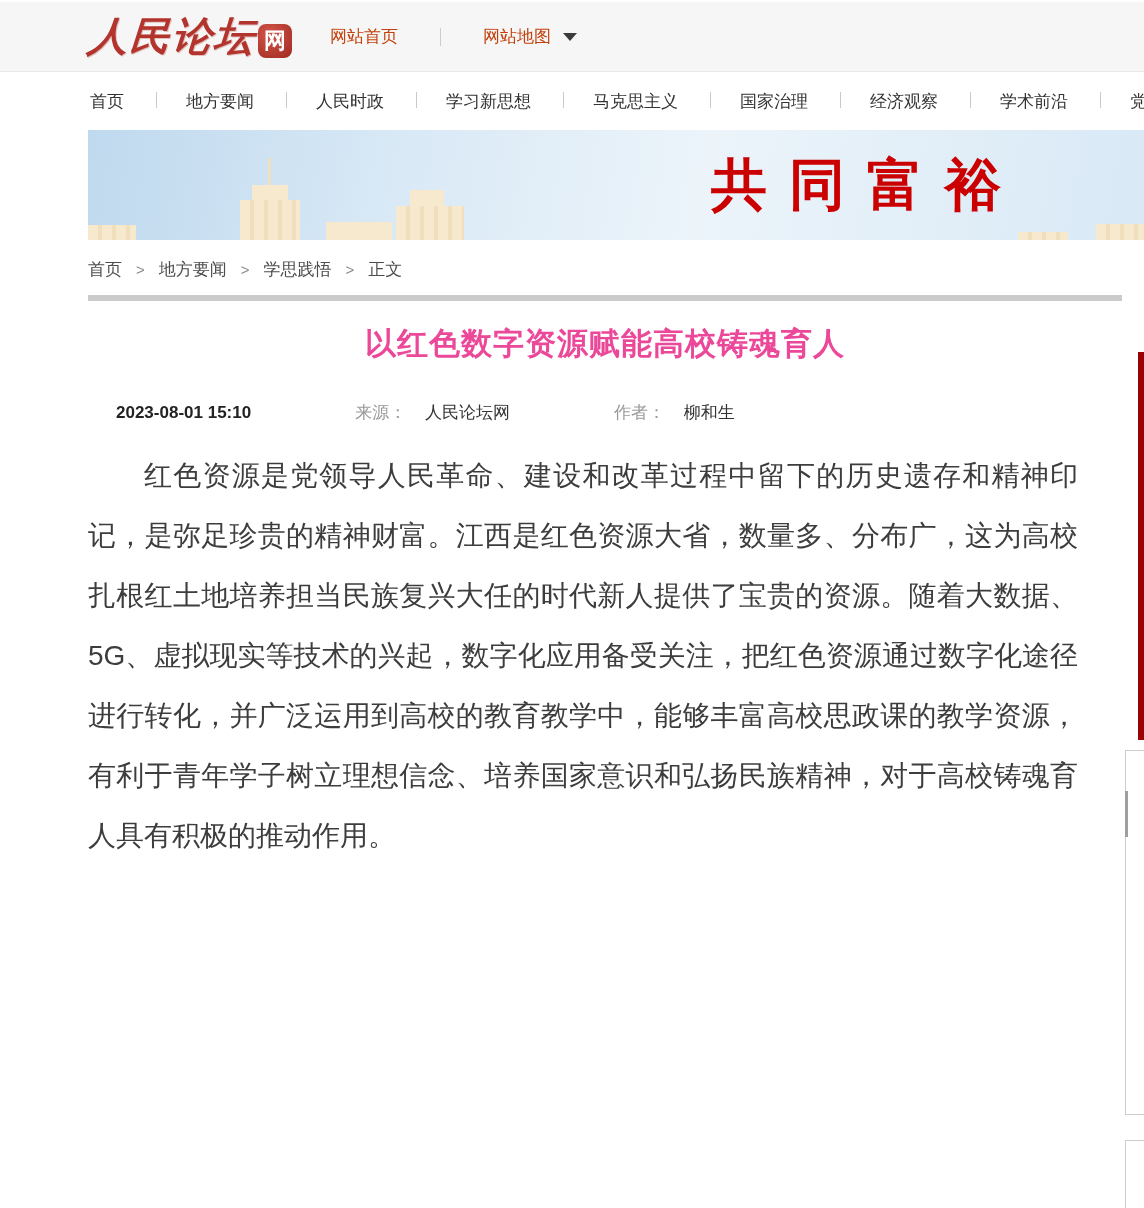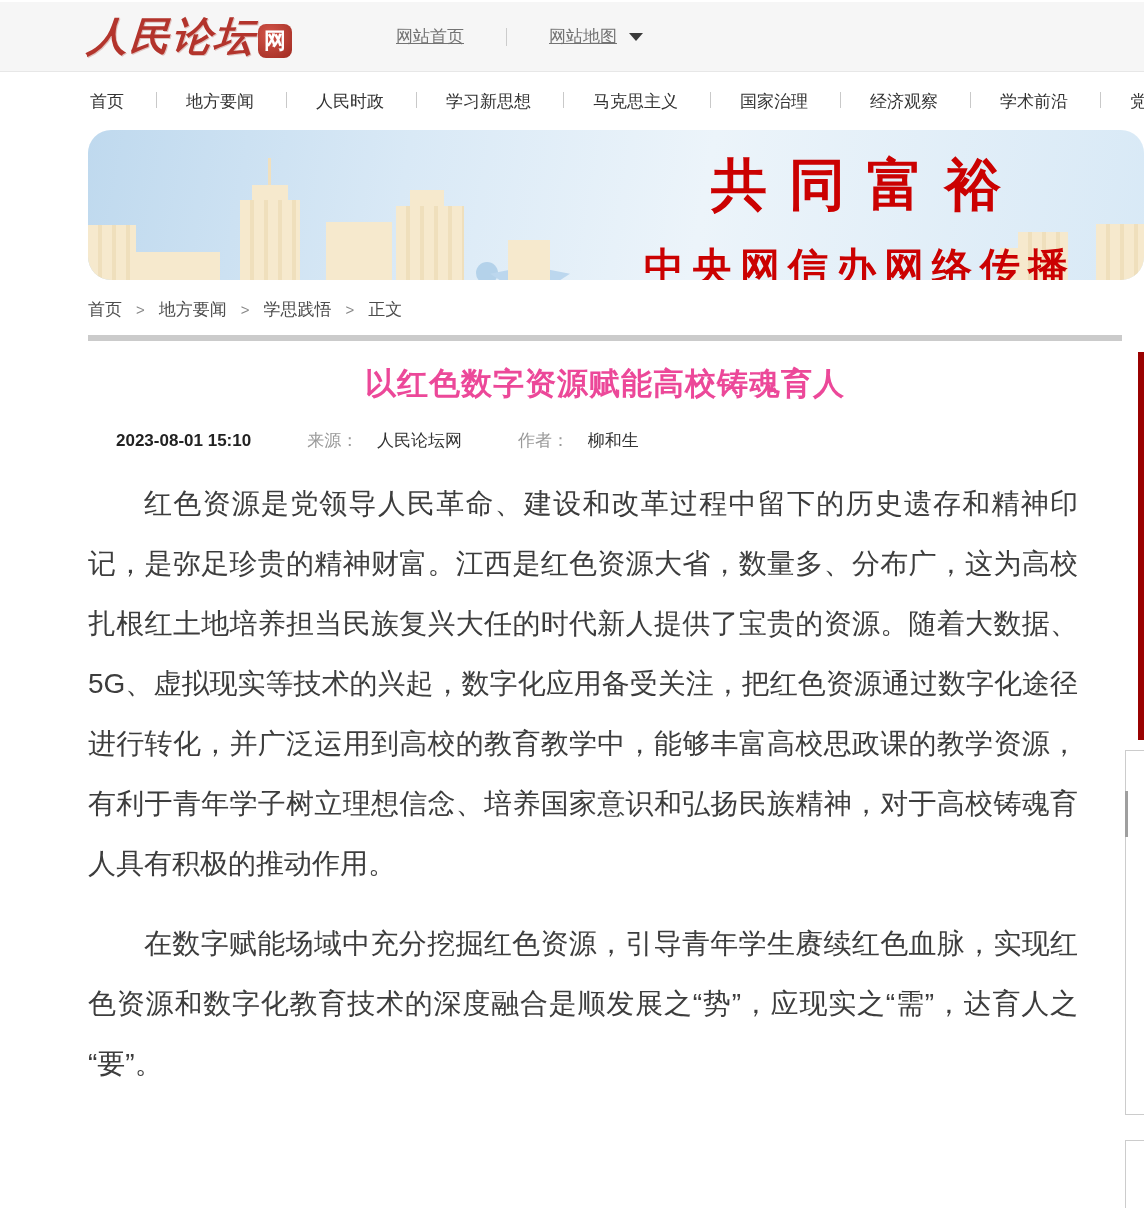--- a/index.html
+++ b/index.html
@@ -11,39 +11,39 @@
             border-bottom:1px solid #e7e7e7; display:flex; align-items:center;
             padding-left:88px; }
   .logo { display:flex; align-items:center; cursor:pointer; }
   .logo-text { font-family:"Liberation Serif", serif; font-weight:bold; font-style:italic;
                font-size:40px; color:#b3342c; letter-spacing:2px;
                text-shadow:1px 1px 0 rgba(150,30,20,.25); transform:skewX(-4deg); }
   .logo-badge { width:34px; height:34px; margin-left:2px; margin-top:8px;
                 background:radial-gradient(circle at 35% 30%, #d2554a, #a02a20);
                 color:#fff; border-radius:8px; font-size:22px; font-weight:bold;
                 display:flex; align-items:center; justify-content:center; }
-  .topbar-links { display:flex; align-items:center; margin-left:104px; font-size:17px; color:#737373;text-decoration:underline; }
+  .topbar-links { display:flex; align-items:center; margin-left:38px; font-size:17px; color:#c2410c; }
   .topbar-link { cursor:pointer; }
   .topbar-sep { width:1px; height:18px; background:#ccc; margin:0 42px; }
   .caret-down { width:0; height:0; border-left:7px solid transparent;
                 border-right:7px solid transparent; border-top:8px solid #3a3a3a;
                 display:inline-block; margin-left:12px; }
 
   
   .mainnav { height:58px; display:flex; align-items:center; padding-left:88px;
              background:#fff; font-size:17px; color:#333; white-space:nowrap; }
   .nav-item { cursor:pointer; padding:0 2px; }
   .nav-item + .nav-item { border-left:1px solid #ccc; padding-left:30px; margin-left:30px;
                           border-left-width:0; position:relative; }
   .nav-item + .nav-item::before { content:""; position:absolute; left:0; top:2px;
                           width:1px; height:16px; background:#c9c9c9; }
 
   
-  .banner { position:relative; margin-left:88px; width:1056px; height:150px; overflow:hidden;
-            background:linear-gradient(100deg,#bfd9ee 0%,#d9e9f6 30%,#ecf4fa 58%,#d8e9f6 100%);border-radius:23px; }
+  .banner { position:relative; margin-left:88px; width:1056px; height:110px; overflow:hidden;
+            background:linear-gradient(100deg,#bfd9ee 0%,#d9e9f6 30%,#ecf4fa 58%,#d8e9f6 100%); }
   .bld { position:absolute; background:#f6e9cd; }
   .bld.windows { background:repeating-linear-gradient(90deg,#f6e9cd 0 10px,#efdfbc 10px 14px); }
   .antenna { position:absolute; width:3px; background:#f0e0bf; }
   .blue-dot { position:absolute; border-radius:50%; background:#b4d2ea; }
   .blue-roof { position:absolute; background:#bcd7ee; clip-path:polygon(12% 100%,0 55%,50% 0,100% 55%,88% 100%); }
   .banner-text { position:absolute; right:48px; top:18px; width:480px; text-align:center; }
   .banner-title { font-family:"Liberation Serif", serif; font-weight:bold; font-size:56px;
                   letter-spacing:22px; color:#cb0101; text-indent:22px; }
   .banner-subtitle { margin-top:16px; font-weight:bold; font-size:40px; letter-spacing:8px;
                      color:#cb0101; text-indent:8px; }
@@ -52,22 +52,22 @@
   .breadcrumb { margin:18px 0 0 88px; font-size:17px; color:#4d4d4d;
                 display:flex; align-items:center; }
   .crumb { cursor:pointer; }
   .crumb-sep { margin:0 14px; color:#888; font-size:15px; }
 
   
   .article { margin-left:88px; width:1034px; position:relative; padding-bottom:30px; }
   .article-topbar { height:6px; background:#cbcbcb; margin-top:14px; }
   .article-title { margin-top:22px; text-align:center; font-family:"Liberation Serif", serif;
                    font-weight:bold; font-size:31px; color:#ec4899; letter-spacing:1px; }
-  .article-meta { margin-top:24px; padding-left:28px; display:flex; align-items:center;
-                  font-size:17px; color:#333; }
+  .article-meta { margin-top:36px; padding-left:28px; display:flex; align-items:center;
+                  font-size:17px; color:#333;gap:48px; }
   .meta-date { font-weight:bold; color:#222; }
   .meta-group { margin-left:56px; }
   .meta-label { color:#999; margin-right:14px; }
   .meta-value { color:#333;text-align:right; }
   .article-body { margin-top:22px; padding-right:44px; }
   .article-body p { font-size:28px; line-height:60px; color:#3d3d3d; text-indent:2em;
                     text-align:justify; margin-top:20px; }
 
   
   .red-bar { position:absolute; left:1138px; top:352px; width:6px; height:388px;
@@ -149,21 +149,20 @@
       <span class="meta-label">来源：</span>
       <span class="meta-value">人民论坛网</span>
     </span>
     <span class="meta-group">
       <span class="meta-label">作者：</span>
       <span class="meta-value">柳和生</span>
     </span>
   </div>
   <div class="article-body">
     <p>红色资源是党领导人民革命、建设和改革过程中留下的历史遗存和精神印记，是弥足珍贵的精神财富。江西是红色资源大省，数量多、分布广，这为高校扎根红土地培养担当民族复兴大任的时代新人提供了宝贵的资源。随着大数据、5G、虚拟现实等技术的兴起，数字化应用备受关注，把红色资源通过数字化途径进行转化，并广泛运用到高校的教育教学中，能够丰富高校思政课的教学资源，有利于青年学子树立理想信念、培养国家意识和弘扬民族精神，对于高校铸魂育人具有积极的推动作用。</p>
-    <p>在数字赋能场域中充分挖掘红色资源，引导青年学生赓续红色血脉，实现红色资源和数字化教育技术的深度融合是顺发展之“势”，应现实之“需”，达育人之“要”。</p>
   </div>
 </div>
 
 <div class="red-bar"></div>
 <div class="side-box-1">
   <div class="tick"></div>
 </div>
 <div class="side-box-2"></div>
 
 </body></html>

